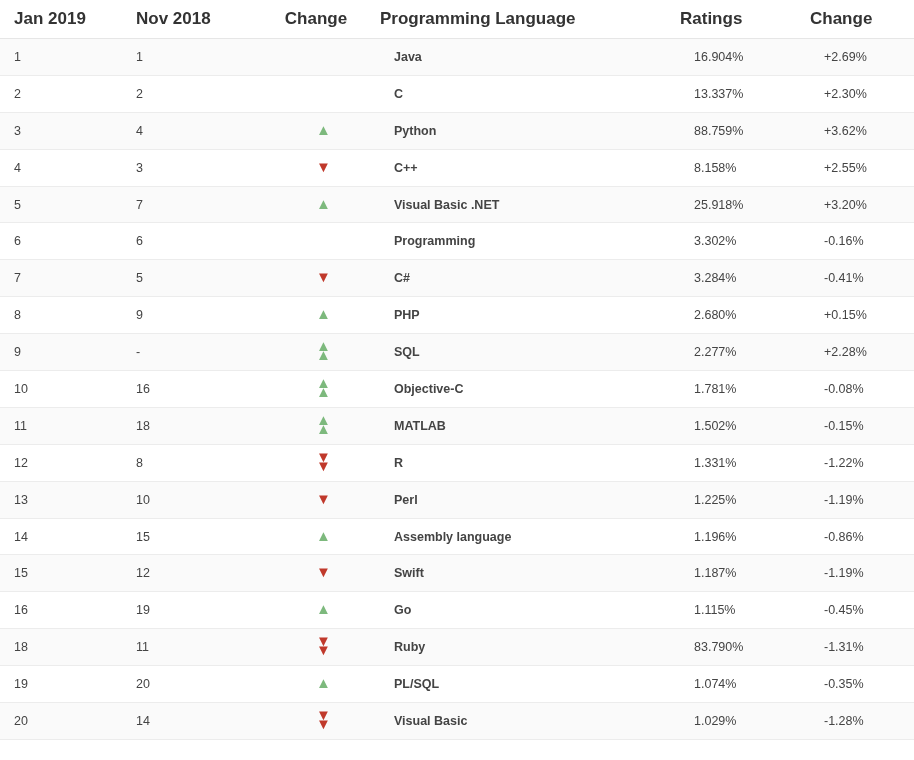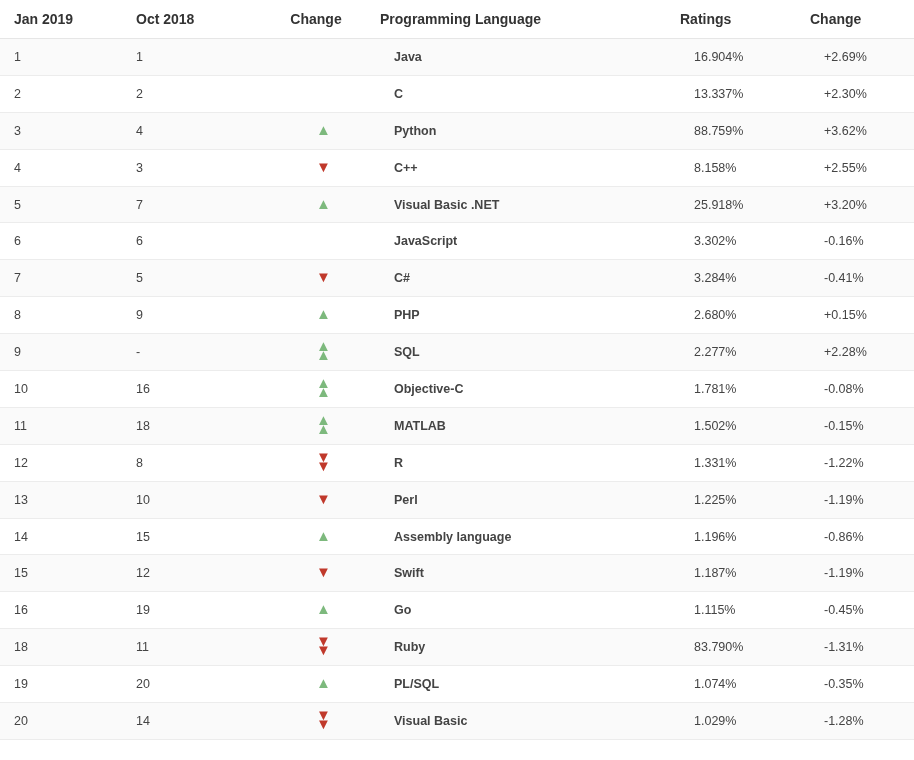--- a/index.html
+++ b/index.html
@@ -21,21 +21,21 @@
     table-layout: fixed;
   }
   table.ranking col.c-rank-new   { width: 122px; }
   table.ranking col.c-rank-old   { width: 130px; }
   table.ranking col.c-change     { width: 128px; }
   table.ranking col.c-lang       { width: 300px; }
   table.ranking col.c-ratings    { width: 130px; }
   table.ranking col.c-delta      { width: 104px; }
 
   table.ranking thead th {
-    font-size: 14px;
+    font-size: 17px;
     font-weight: bold;
     color: #333333;
     text-align: left;
     padding: 0 0 0 14px;
     height: 38px;
     vertical-align: middle;
     border-bottom: 1px solid #e6e6e6;
     background: #ffffff;
     white-space: nowrap;
   }
@@ -88,21 +88,21 @@
     <col class="c-rank-new">
     <col class="c-rank-old">
     <col class="c-change">
     <col class="c-lang">
     <col class="c-ratings">
     <col class="c-delta">
   </colgroup>
   <thead>
     <tr>
       <th class="th-rank-new">Jan 2019</th>
-      <th class="th-rank-old">Oct 2018</th>
+      <th class="th-rank-old">Nov 2018</th>
       <th class="th-change-arrow">Change</th>
       <th class="th-lang">Programming Language</th>
       <th class="th-ratings">Ratings</th>
       <th class="th-delta">Change</th>
     </tr>
   </thead>
   <tbody id="table-body">
       <tr>
         <td class="cell-rank-new">1</td>
         <td class="cell-rank-old">1</td>
@@ -140,21 +140,21 @@
         <td class="cell-rank-old">7</td>
         <td class="cell-change"><span class="arrow up"><span class="glyph-stack">▲</span></span></td>
         <td class="cell-lang">Visual Basic .NET</td>
         <td class="cell-ratings">25.918%</td>
         <td class="cell-delta">+3.20%</td>
       </tr>
       <tr>
         <td class="cell-rank-new">6</td>
         <td class="cell-rank-old">6</td>
         <td class="cell-change"><span class="arrow none"></span></td>
-        <td class="cell-lang">JavaScript</td>
+        <td class="cell-lang">Programming</td>
         <td class="cell-ratings">3.302%</td>
         <td class="cell-delta">-0.16%</td>
       </tr>
       <tr>
         <td class="cell-rank-new">7</td>
         <td class="cell-rank-old">5</td>
         <td class="cell-change"><span class="arrow down"><span class="glyph-stack">▼</span></span></td>
         <td class="cell-lang">C#</td>
         <td class="cell-ratings">3.284%</td>
         <td class="cell-delta">-0.41%</td>

